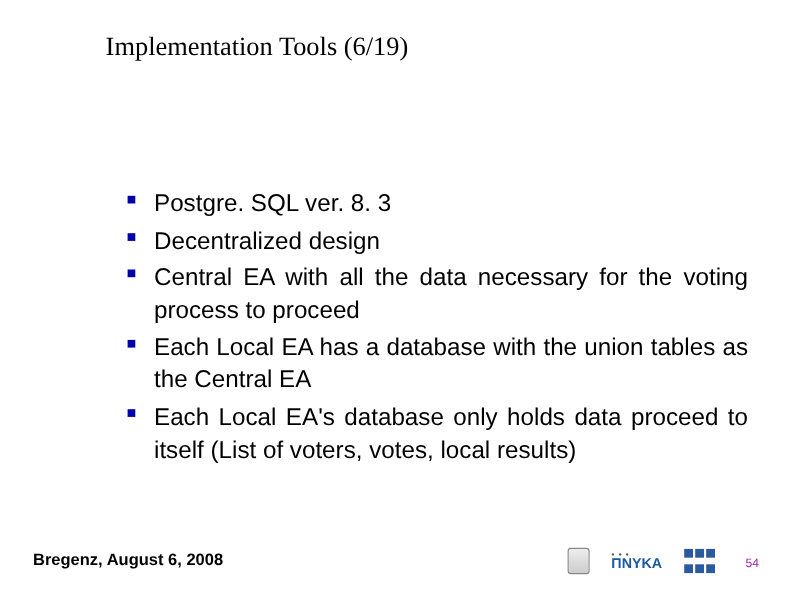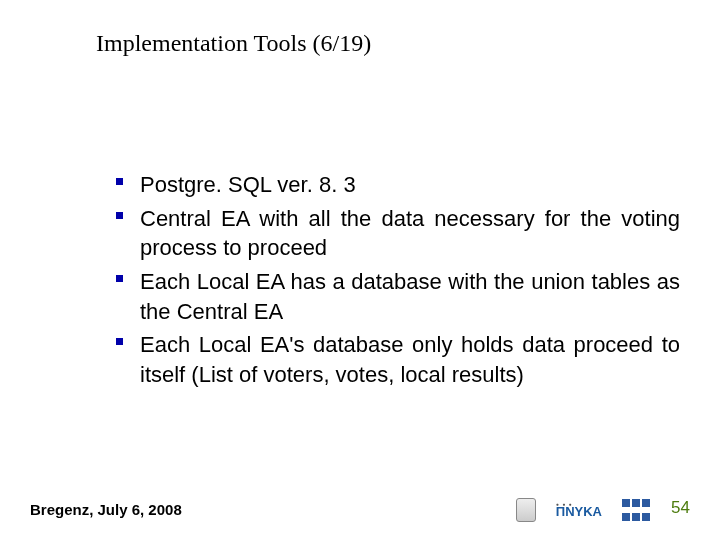--- a/index.html
+++ b/index.html
@@ -70,22 +70,22 @@
     font-family: "Comic Sans MS", cursive, sans-serif;
     font-size: 15px;
     font-weight: bold;
     color: #000;
   }
   .footer-right {
     position: absolute;
     right: 30px;
     bottom: 22px;
     font-family: Verdana, sans-serif;
-    font-size: 17px;
-    color: #4d7c0f;
+    font-size: 11px;
+    color: #a21caf;
   }
   .logos {
     position: absolute;
     right: 70px;
     bottom: 18px;
     display: flex;
     align-items: center;
     gap: 20px;
   }
   .logo-a {
@@ -120,27 +120,28 @@
 <body>
 
 <div class="slide">
 
   <div class="supertitle">Implementation Tools (6/19)</div>
 
 
   <div class="bullets">
     <ul>
       <li>Postgre. SQL ver. 8. 3</li>
+      <li>Decentralized design</li>
       <li>Central EA with all the data necessary for the voting process to proceed</li>
       <li>Each Local EA has a database with the union tables as the Central EA</li>
       <li>Each Local EA's database only holds data proceed to itself (List of voters, votes, local results)</li>
     </ul>
   </div>
 
-  <div class="footer-left">Bregenz, July 6, 2008</div>
+  <div class="footer-left">Bregenz, August 6, 2008</div>
 
   <div class="logos">
     <div class="logo-a"></div>
     <div class="logo-b">
       <span class="dots">● ● ●</span>
       <span class="name">ΠΝΥΚΑ</span>
     </div>
     <div class="logo-c">
       <div class="row">
           <div class="sq"></div>

